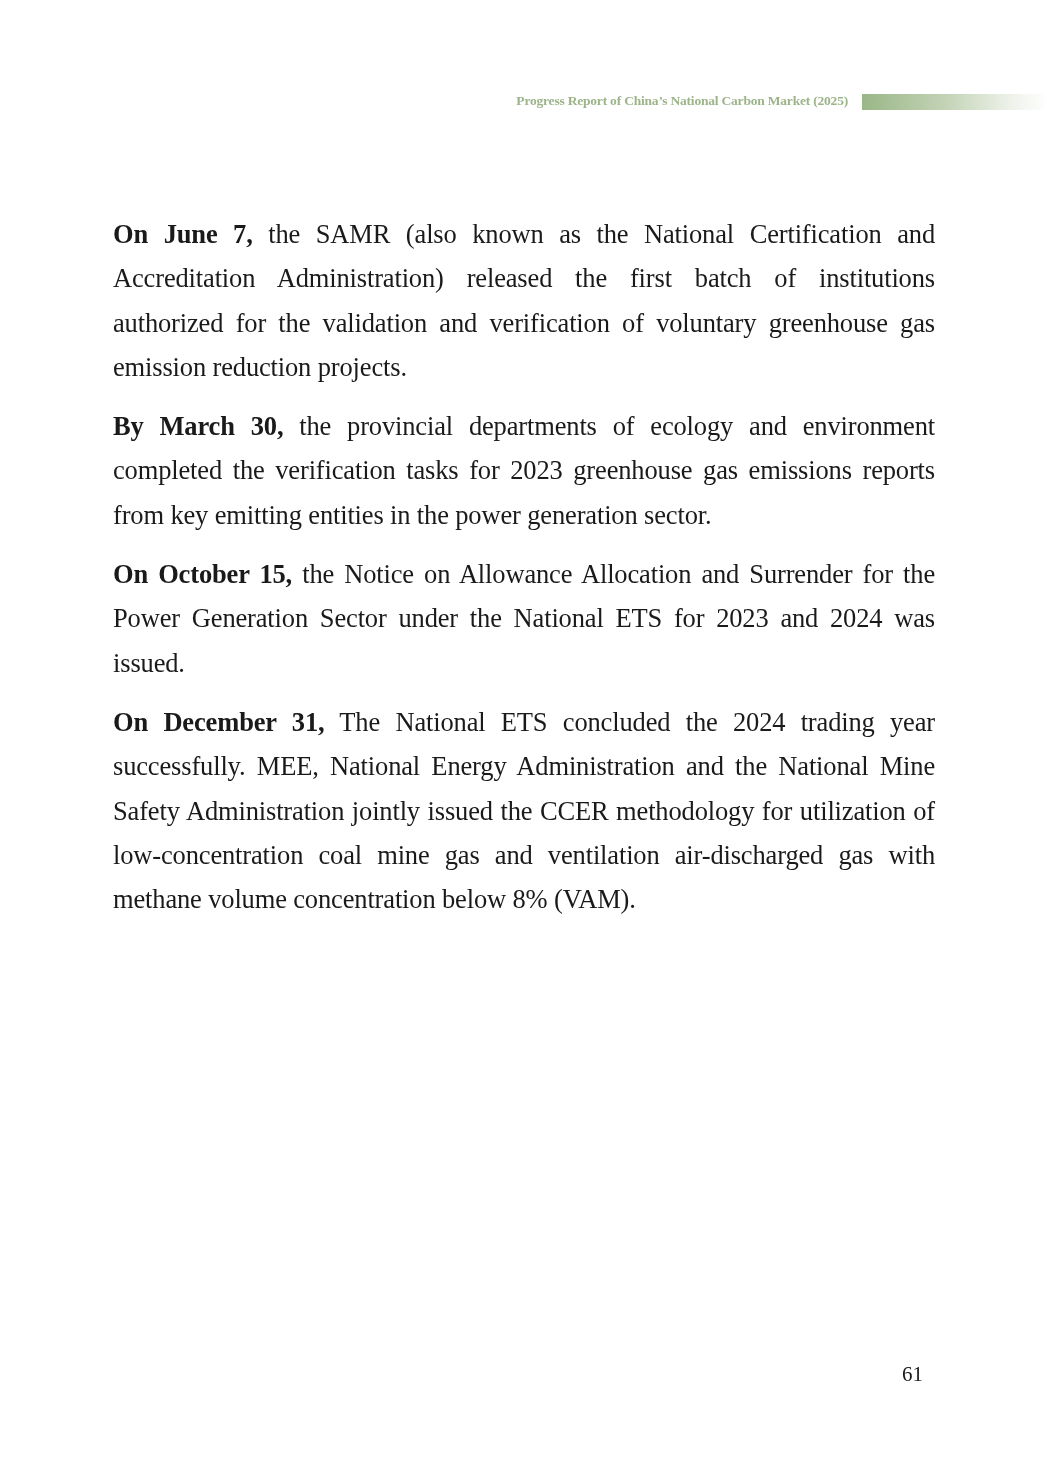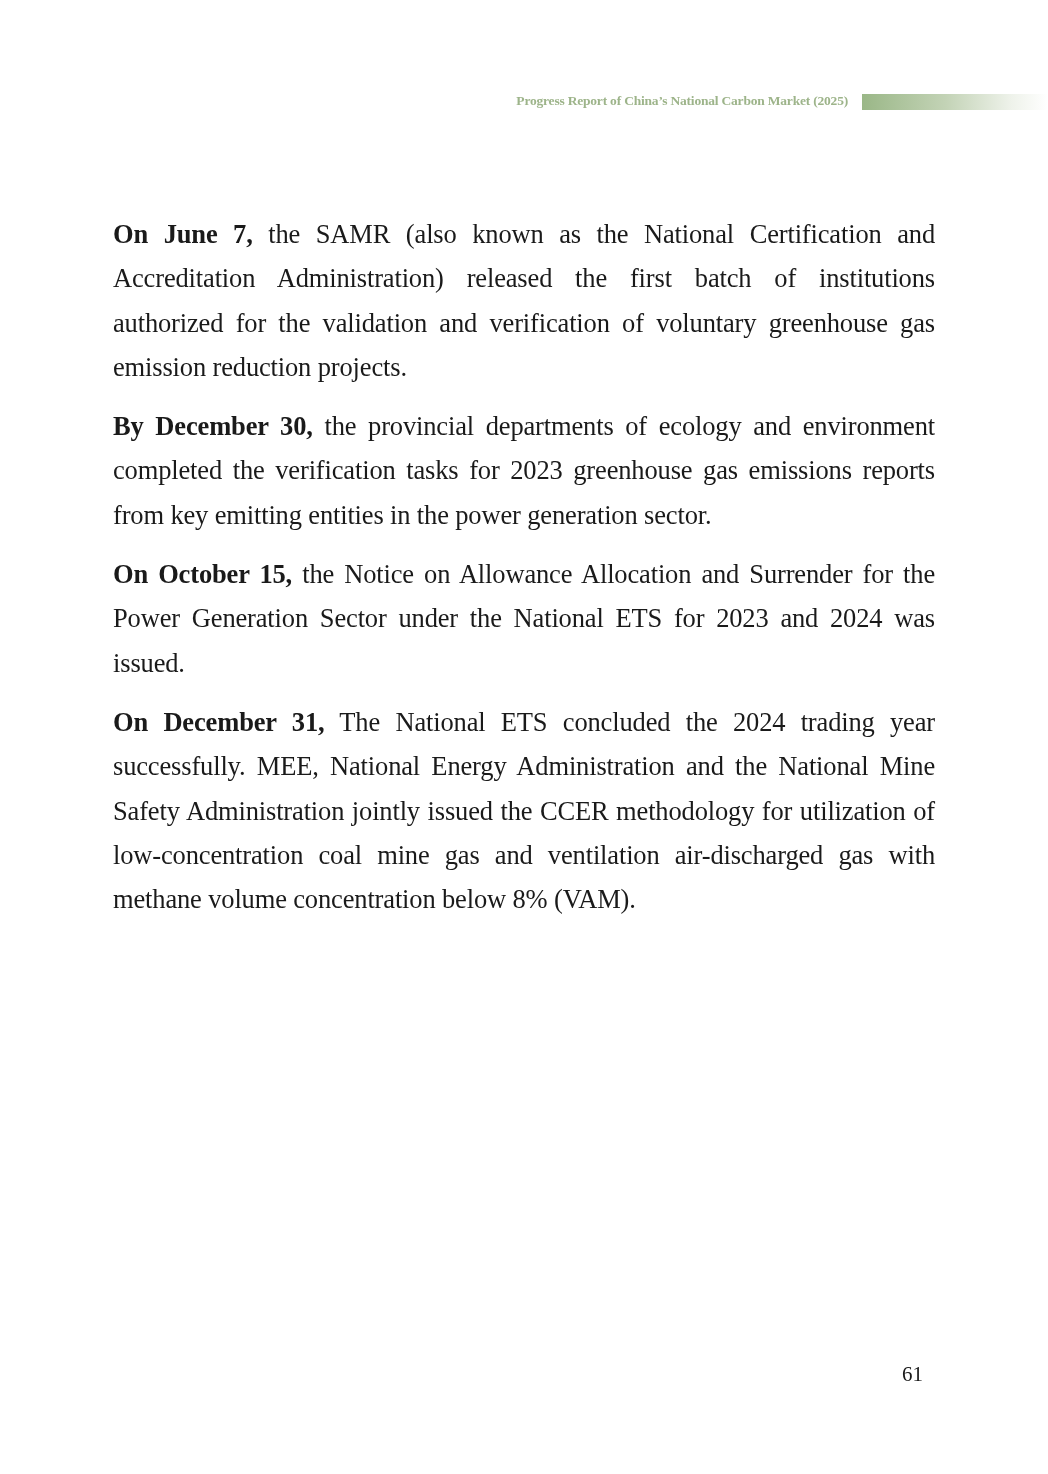--- a/index.html
+++ b/index.html
@@ -77,21 +77,21 @@
 <body>
 
 <div class="running-header">
   <span class="header-title">Progress Report of China’s National Carbon Market (2025)</span>
   <div class="header-bar"></div>
 </div>
 
 <div class="content">
   <p class="entry"><span class="date">On June 7,</span><span> the SAMR (also known as the National Certification and Accreditation Administration) released the first batch of institutions authorized for the validation and verification of voluntary greenhouse gas emission reduction projects.</span></p>
 
-  <p class="entry"><span class="date">By December 30,</span><span> the provincial departments of ecology and environment completed the verification tasks for 2023 greenhouse gas emissions reports from key emitting entities in the power generation sector.</span></p>
+  <p class="entry"><span class="date">By March 30,</span><span> the provincial departments of ecology and environment completed the verification tasks for 2023 greenhouse gas emissions reports from key emitting entities in the power generation sector.</span></p>
 
 
 
   <p class="entry"><span class="date">On October 15,</span><span> the Notice on Allowance Allocation and Surrender for the Power Generation Sector under the National ETS for 2023 and 2024 was issued.</span></p>
 
 
 
   <p class="entry"><span class="date">On December 31,</span><span> The National ETS concluded the 2024 trading year successfully. MEE, National Energy Administration and the National Mine Safety Administration jointly issued the CCER methodology for utilization of low-concentration coal mine gas and ventilation air-discharged gas with methane volume concentration below 8% (VAM).</span></p>
 </div>
 

